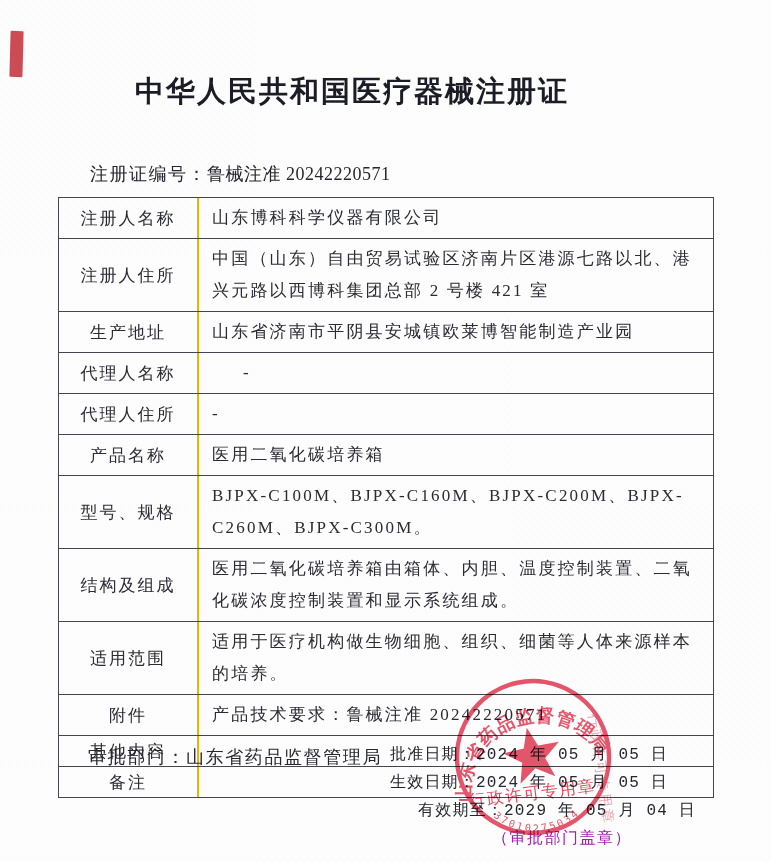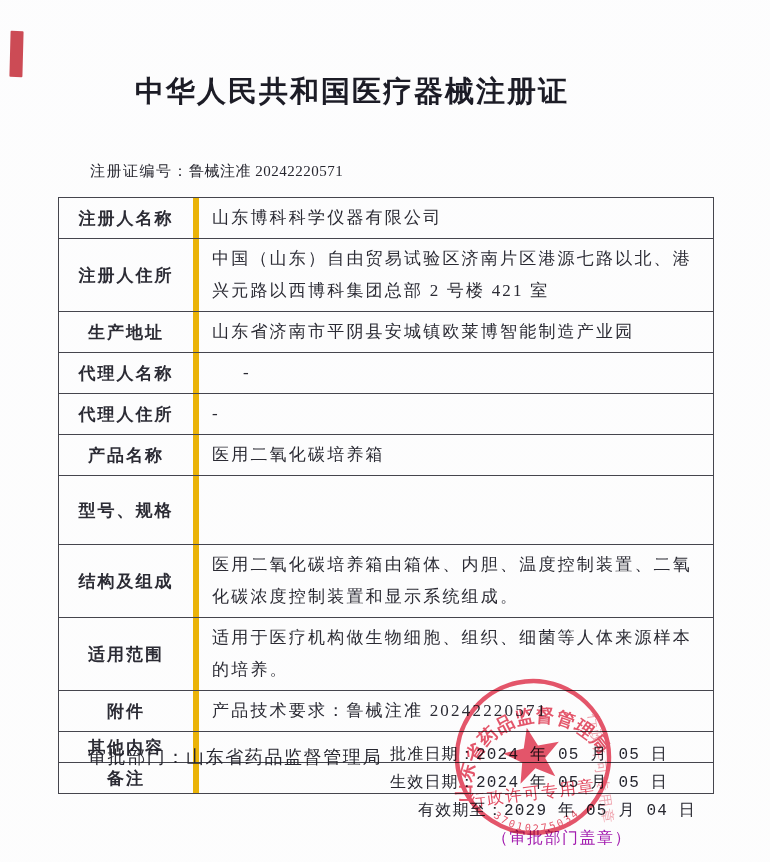--- a/index.html
+++ b/index.html
@@ -16,33 +16,33 @@
     position:absolute;left:10px;top:31px;width:13px;height:46px;
     background:#c63742;opacity:.9;transform:rotate(1.5deg);border-radius:1px;
   }
 
   .doc-title{
     position:absolute;top:72px;left:0;width:704px;text-align:center;
     font-size:29px;font-weight:bold;letter-spacing:2px;color:#1c1c26;
   }
 
   .reg-line{
-    position:absolute;top:162px;left:90px;font-size:15px;letter-spacing:1.5px;color:#26262f;
+    position:absolute;top:162px;left:90px;font-size:18px;letter-spacing:1.5px;color:#26262f;
   }
   .reg-line .num{letter-spacing:.5px;}
 
   .cert-table{
     position:absolute;left:58px;top:197px;width:654px;
     border:1px solid #45454d;border-bottom:none;
     font-size:17px;color:#2b2b34;
   }
   .t-row{display:flex;border-bottom:1px solid #45454d;align-items:stretch;}
   .t-label{
     width:140px;flex:0 0 140px;display:flex;align-items:center;justify-content:center;
-    text-align:left;letter-spacing:2px;border-right:6px solid #eab308;padding:2px 4px;box-sizing:border-box;font-weight:bold;
+    text-align:left;letter-spacing:2px;border-right:2px solid #eab308;padding:2px 4px;box-sizing:border-box;
   }
   .t-value{
     flex:1;display:flex;align-items:center;padding:4px 10px 4px 13px;box-sizing:border-box;
     letter-spacing:2.2px;line-height:32px;
   }
   .h1{min-height:38px;}
   .h2{min-height:70px;}
   .h3{min-height:38px;}
   .h4{min-height:33px;gap:31px;}
   .h5{min-height:33px;}
@@ -102,20 +102,21 @@
     <div class="t-row h5">
       <div class="t-label">代理人住所</div>
       <div class="t-value">-</div>
     </div>
     <div class="t-row h6">
       <div class="t-label">产品名称</div>
       <div class="t-value">医用二氧化碳培养箱</div>
     </div>
     <div class="t-row h7">
       <div class="t-label">型号、规格</div>
+      <div class="t-value latin">BJPX-C100M、BJPX-C160M、BJPX-C200M、BJPX-C260M、BJPX-C300M。</div>
     </div>
     <div class="t-row h8">
       <div class="t-label">结构及组成</div>
       <div class="t-value">医用二氧化碳培养箱由箱体、内胆、温度控制装置、二氧化碳浓度控制装置和显示系统组成。</div>
     </div>
     <div class="t-row h9">
       <div class="t-label">适用范围</div>
       <div class="t-value">适用于医疗机构做生物细胞、组织、细菌等人体来源样本的培养。</div>
     </div>
     <div class="t-row h10">

